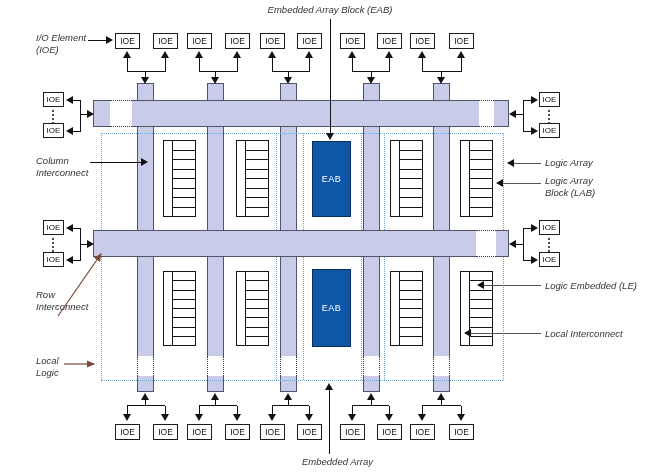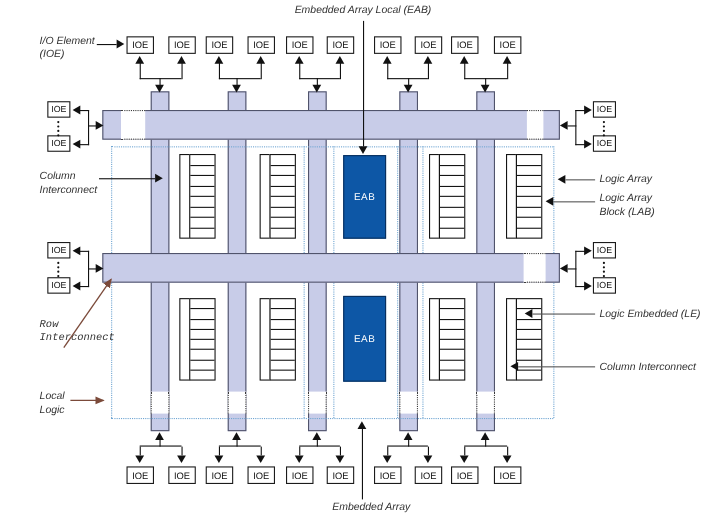--- a/index.html
+++ b/index.html
@@ -391,21 +391,21 @@
     <div class="dot" style="left:548px;top:246px;"></div>
     <div class="dot" style="left:548px;top:250px;"></div>
   <div class="tr" style="left:531px;top:224px;"></div>
     <div class="tr" style="left:531px;top:256px;"></div>
   <div class="hl" style="left:523px;top:228px;width:9px;"></div>
     <div class="hl" style="left:523px;top:260px;width:9px;"></div>
   <div class="vl" style="left:523px;top:228px;height:33px;"></div>
   <div class="hl" style="left:516px;top:244px;width:8px;"></div>
   <div class="tl" style="left:509px;top:240px;"></div>
 
-  <div class="lbl" style="left:230px;top:4px;width:200px;text-align:center;"><span>Embedded Array Local (EAB)</span></div>
+  <div class="lbl" style="left:230px;top:4px;width:200px;text-align:center;"><span>Embedded Array Block (EAB)</span></div>
   <div class="vl" style="left:330px;top:19px;height:114px;"></div>
   <div class="td" style="left:326px;top:133px;"></div>
 
   <div class="tu" style="left:325px;top:383px;"></div>
   <div class="vl" style="left:329px;top:390px;height:64px;"></div>
   <div class="lbl" style="left:302px;top:456px;"><span>Embedded Array</span></div>
 
   <div class="lbl" style="left:36px;top:32px;">
     <div>I/O Element</div>
     <div>(IOE)</div>
@@ -413,21 +413,21 @@
   <div class="hl" style="left:88px;top:40px;width:18px;"></div>
   <div class="tr" style="left:106px;top:36px;"></div>
 
   <div class="lbl" style="left:36px;top:155px;">
     <div>Column</div>
     <div>Interconnect</div>
   </div>
   <div class="hl" style="left:90px;top:162px;width:51px;"></div>
   <div class="tr" style="left:141px;top:158px;"></div>
 
-  <div class="lbl" style="left:36px;top:289px;font-family:Liberation Mono, monospace;">
+  <div class="lbl" style="left:36px;top:289px;">
     <div>Row</div>
     <div>Interconnect</div>
   </div>
 
   <div class="lbl" style="left:36px;top:355px;">
     <div>Local</div>
     <div>Logic</div>
   </div>
 
   <div class="tl" style="left:507px;top:159px;"></div>
@@ -440,21 +440,21 @@
     <div>Logic Array</div>
     <div>Block (LAB)</div>
   </div>
 
   <div class="tl" style="left:477px;top:281px;"></div>
   <div class="lead" style="left:484px;top:285px;width:57px;"></div>
   <div class="lbl" style="left:545px;top:280px;"><span>Logic Embedded (LE)</span></div>
 
   <div class="tl" style="left:464px;top:329px;"></div>
   <div class="lead" style="left:471px;top:333px;width:70px;"></div>
-  <div class="lbl" style="left:545px;top:328px;"><span>Column Interconnect</span></div>
+  <div class="lbl" style="left:545px;top:328px;"><span>Local Interconnect</span></div>
 
   <svg class="overlay" width="654" height="475" viewBox="0 0 654 475">
     <defs>
       <marker id="ah" markerWidth="8" markerHeight="8" refX="6" refY="3" orient="auto">
         <path d="M0,0 L7,3 L0,6 Z" fill="#7b4a3a"></path>
       </marker>
     </defs>
     <line x1="58" y1="316" x2="101" y2="254" stroke="#7b4a3a" stroke-width="1.2" marker-end="url(#ah)"></line>
     <line x1="64" y1="364" x2="94" y2="364" stroke="#7b4a3a" stroke-width="1.2" marker-end="url(#ah)"></line>
   </svg>

